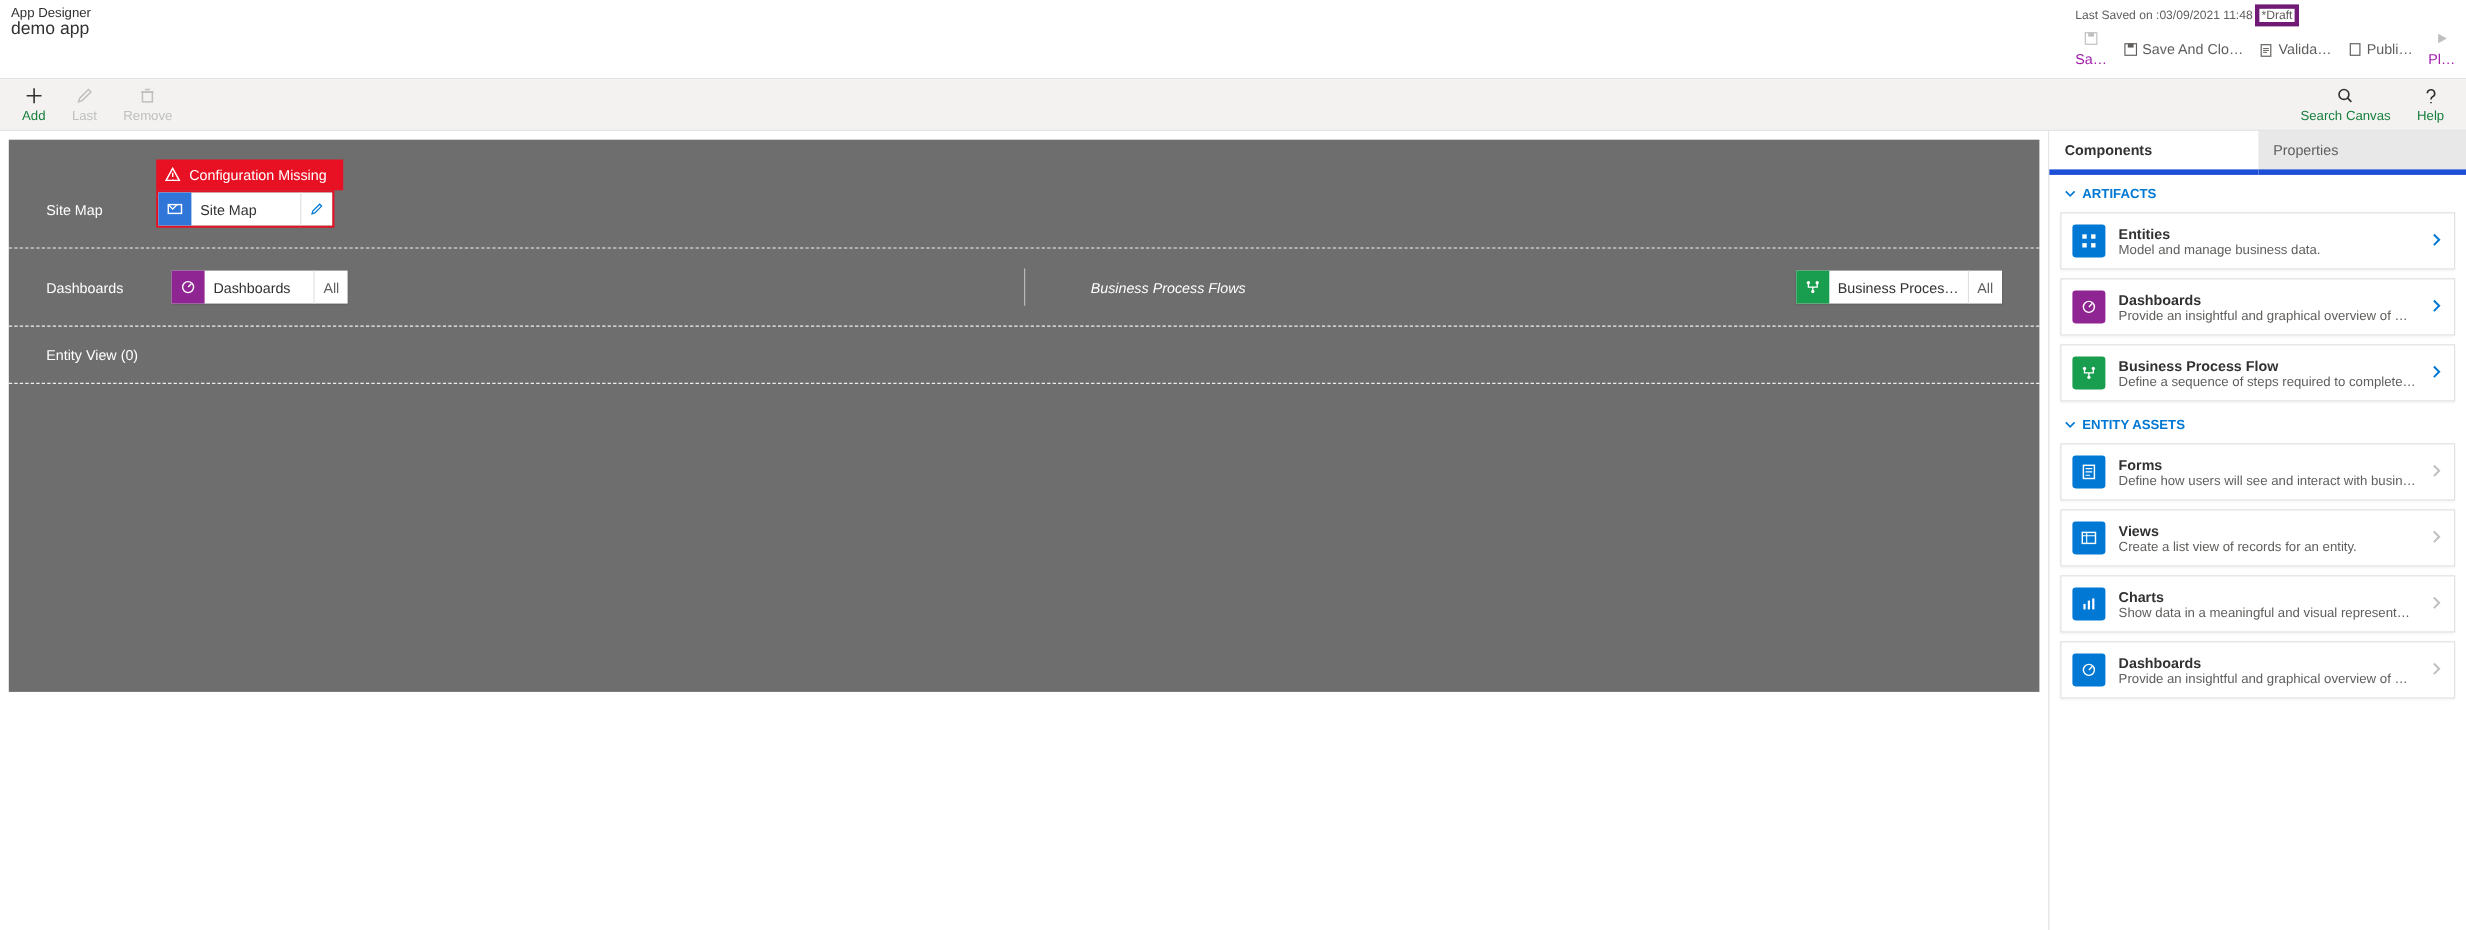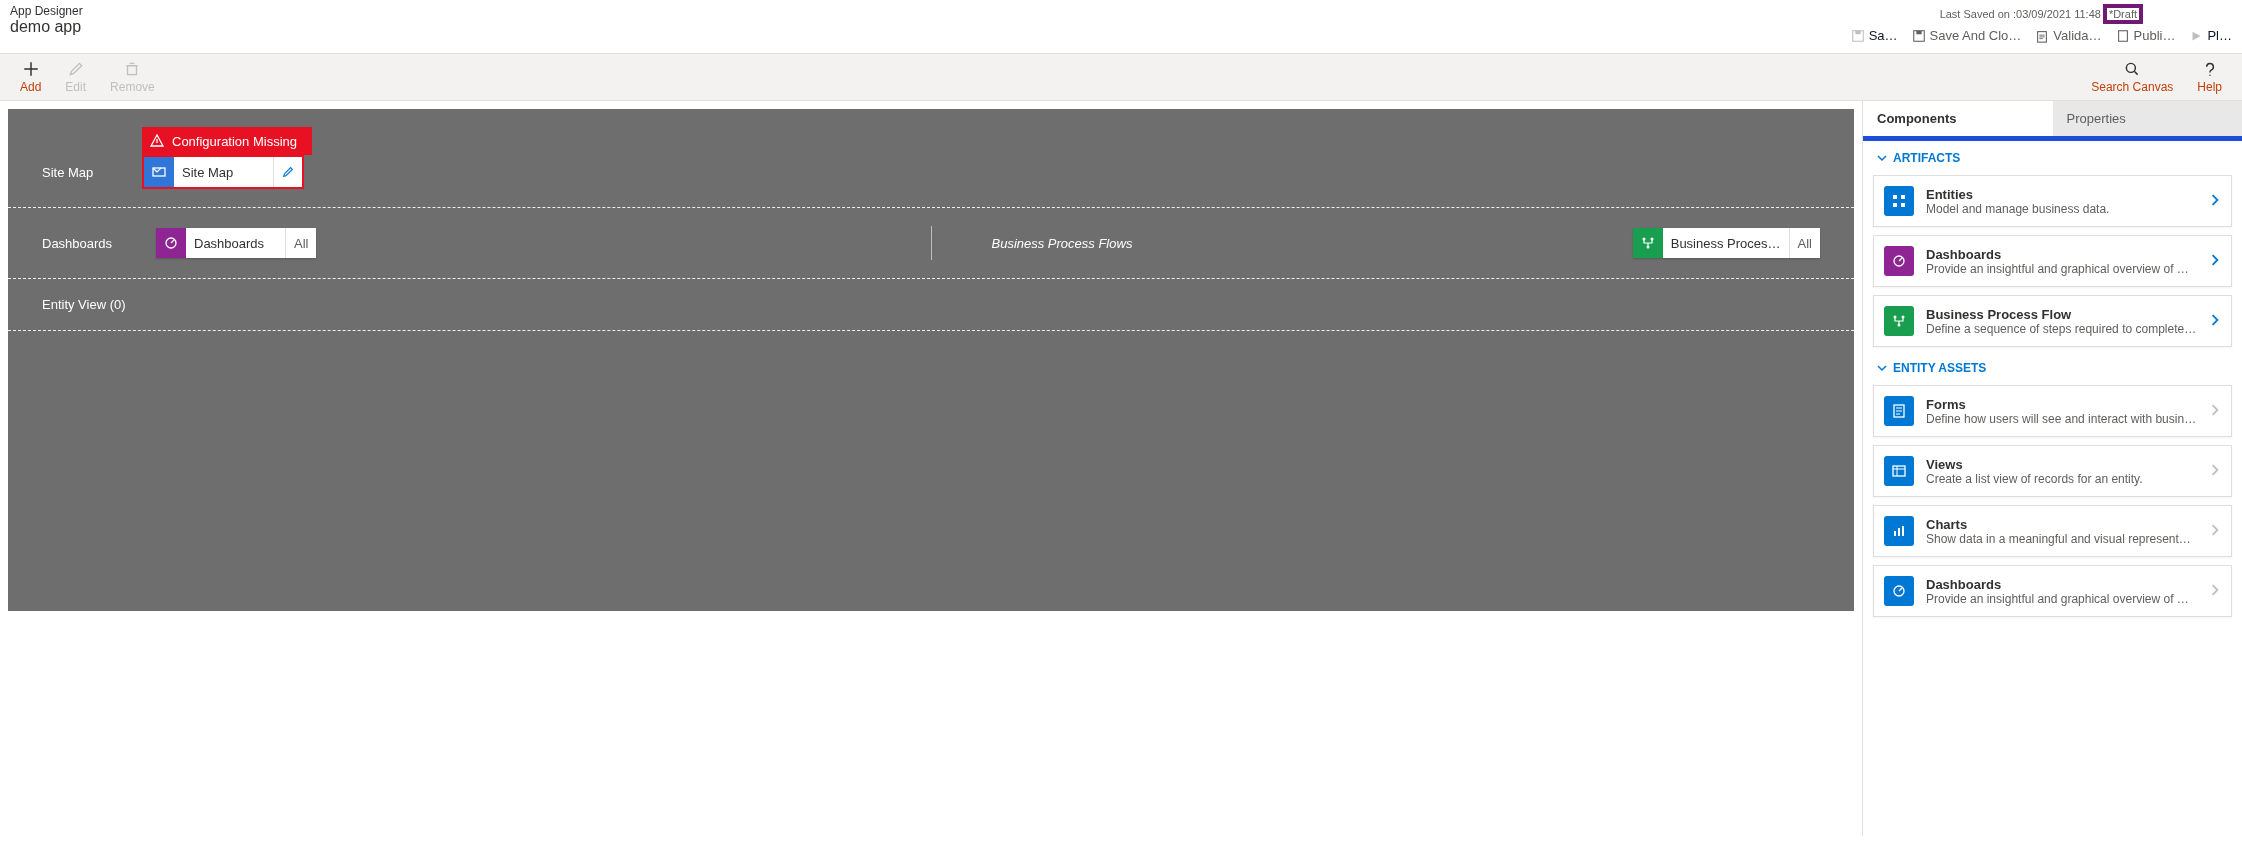--- a/index.html
+++ b/index.html
@@ -6,34 +6,34 @@
 body { background: #fff; font-size: 13px; color: #323130; }
 
 
 .header {
   display: flex; justify-content: space-between; align-items: flex-start;
   padding: 4px 10px 10px 10px; border-bottom: 1px solid #e1dfdd;
 }
 .header .left { display: flex; flex-direction: column; }
 .header .breadcrumb { font-size: 12px; color: #323130; }
 .header .app-name { font-size: 16px; font-weight: 400; }
-.header .right { display: flex; flex-direction: column; align-items: center; }
+.header .right { display: flex; flex-direction: column; align-items: flex-start; }
 .header .save-status { font-size: 11px; color: #605e5c; margin-bottom: 4px; display:flex; align-items:center;}
 .header .draft-box { border: 4px solid #701a75; padding: 0 2px; margin-left:2px; }
 .cmd-row { display: flex; gap: 14px; }
 .cmd { display:flex; align-items:center; color:#605e5c; font-size:13px; cursor:pointer; gap:4px;}
-.cmd.disabled { color:#0f172a; }
+.cmd.disabled { color:#a21caf;flex-direction:column; }
 .cmd svg { width:14px; height:14px; }
 
 
 .toolbar { display:flex; justify-content:space-between; align-items:center;
   background:#f3f2f1; padding:6px 20px; border-bottom:1px solid #e1dfdd;}
 .tb-group { display:flex; gap:24px; }
 .tb-btn { display:flex; flex-direction:column; align-items:center; gap:2px;
-  font-size:12px; color:#c2410c; cursor:pointer;}
+  font-size:12px; color:#15803d; cursor:pointer;}
 .tb-btn.disabled { color:#bfbfbf; cursor:default;}
 .tb-btn svg { width:18px; height:18px; }
 
 
 .layout { display:flex; height:calc(100vh - 110px); }
 .canvas { flex:1; background:#fff; padding:8px; overflow:auto;}
 .canvas-inner { background:#6e6e6e; min-height:500px; }
 
 .canvas-row { padding:18px 34px; position:relative; }
 .dashed-sep { border-top:1px dashed #fff; opacity:.9; }
@@ -139,21 +139,21 @@
     <div class="tb-btn">
       <svg viewBox="0 0 16 16">
           <path d="M8 2v12M2 8h12" stroke="#323130" stroke-width="1.3"></path>
         </svg>
       <span>Add</span>
     </div>
     <div class="tb-btn disabled">
       <svg viewBox="0 0 16 16">
           <path d="M3 13l1-3 7-7 2 2-7 7-3 1z" fill="none" stroke="#bfbfbf" stroke-width="1.2"></path>
         </svg>
-      <span>Edit</span>
+      <span>Last</span>
     </div>
     <div class="tb-btn disabled">
       <svg viewBox="0 0 16 16">
           <rect x="4" y="5" width="8" height="8" fill="none" stroke="#bfbfbf" stroke-width="1.2"></rect>
           <path d="M3 5h10M6 3h4" stroke="#bfbfbf" stroke-width="1.2"></path>
         </svg>
       <span>Remove</span>
     </div>
   </div>
   <div class="tb-group">

